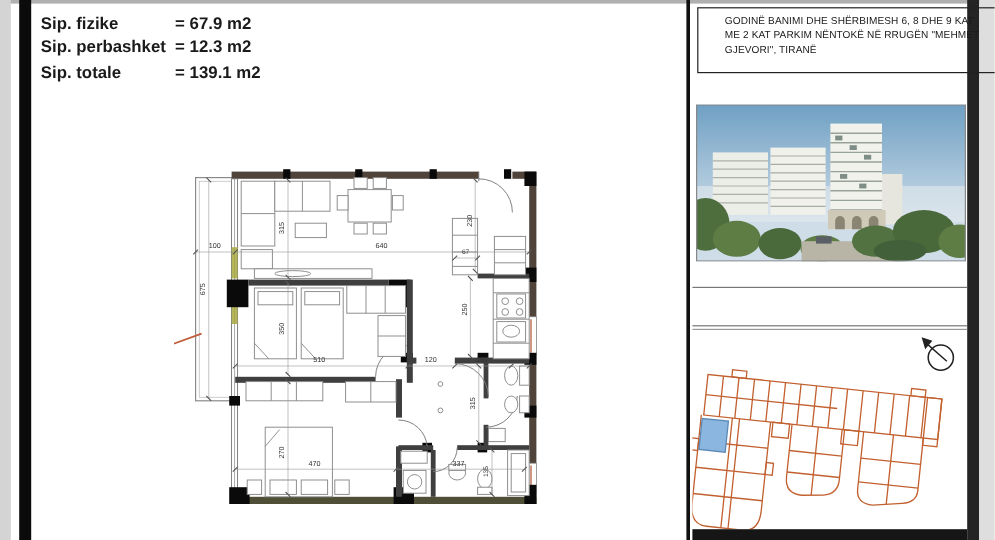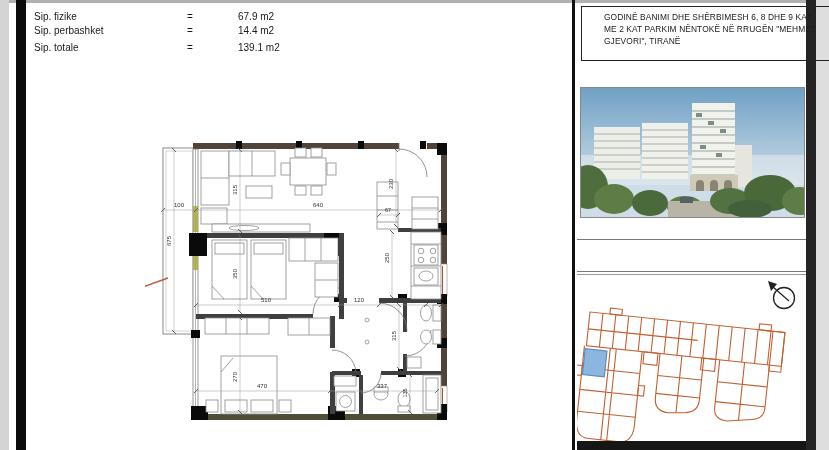--- a/index.html
+++ b/index.html
@@ -10,21 +10,21 @@
   .edge-top{left:0;top:0;width:829px;height:3px;background:#b0b0b0;}
   .edge-left-gray{left:0;top:0;width:9px;height:450px;background:#d4d4d4;}
   .bar-left-black{left:16px;top:0;width:10px;height:450px;background:#0b0b0b;}
   .sep-vert{left:572px;top:0;width:3px;height:450px;background:#111;}
   .bar-right-dark{left:806px;top:0;width:10px;height:450px;background:#242424;}
   .edge-right-gray{left:816px;top:0;width:13px;height:450px;background:#dedede;}
   .tb-bottom-bar{left:577px;top:441px;width:229px;height:9px;background:#161616;}
   
   .apt-info{left:34px;top:8px;width:300px;}
   .apt-title{font-size:12.5px;font-weight:bold;letter-spacing:.2px;white-space:pre;}
-  .apt-row{display:flex;font-size:10px;font-weight:normal;margin-top:3px;gap:40px;}
+  .apt-row{display:flex;font-size:14px;font-weight:bold;margin-top:3px;}
   .apt-row .lbl{width:108px;}
   .apt-row .eq{width:16px;text-align:center;}
   .apt-row.tot{margin-top:6px;}
   
   .tb-project{left:581px;top:6px;width:213px;height:45px;border:1.6px solid #222;
               font-size:8.4px;font-weight:normal;line-height:1.45;padding:4px 22px;letter-spacing:.1px;}
   .tb-line{left:577px;top:239px;width:229px;height:0;border-top:1px solid #777;}
   .tb-heading{left:585px;top:249px;font-size:11.5px;font-weight:bold;letter-spacing:.3px;}
   .tb-dline1{left:577px;top:271px;width:229px;height:0;border-top:1px solid #777;}
   .tb-dline2{left:577px;top:274px;width:229px;height:0;border-top:1px solid #999;}
@@ -45,21 +45,21 @@
 
   <div class="abs apt-info">
     <div class="apt-row">
       <span class="lbl">Sip. fizike</span>
       <span class="eq">=</span>
       <span class="val">67.9 m2</span>
     </div>
     <div class="apt-row">
       <span class="lbl">Sip. perbashket</span>
       <span class="eq">=</span>
-      <span class="val">14.4 m2</span>
+      <span class="val">12.3 m2</span>
     </div>
     <div class="apt-row tot">
       <span class="lbl">Sip. totale</span>
       <span class="eq">=</span>
       <span class="val">139.1 m2</span>
     </div>
   </div>
 
   <svg class="abs" style="left:145px;top:123px;" width="320" height="305" viewBox="145 123 320 305">
 

